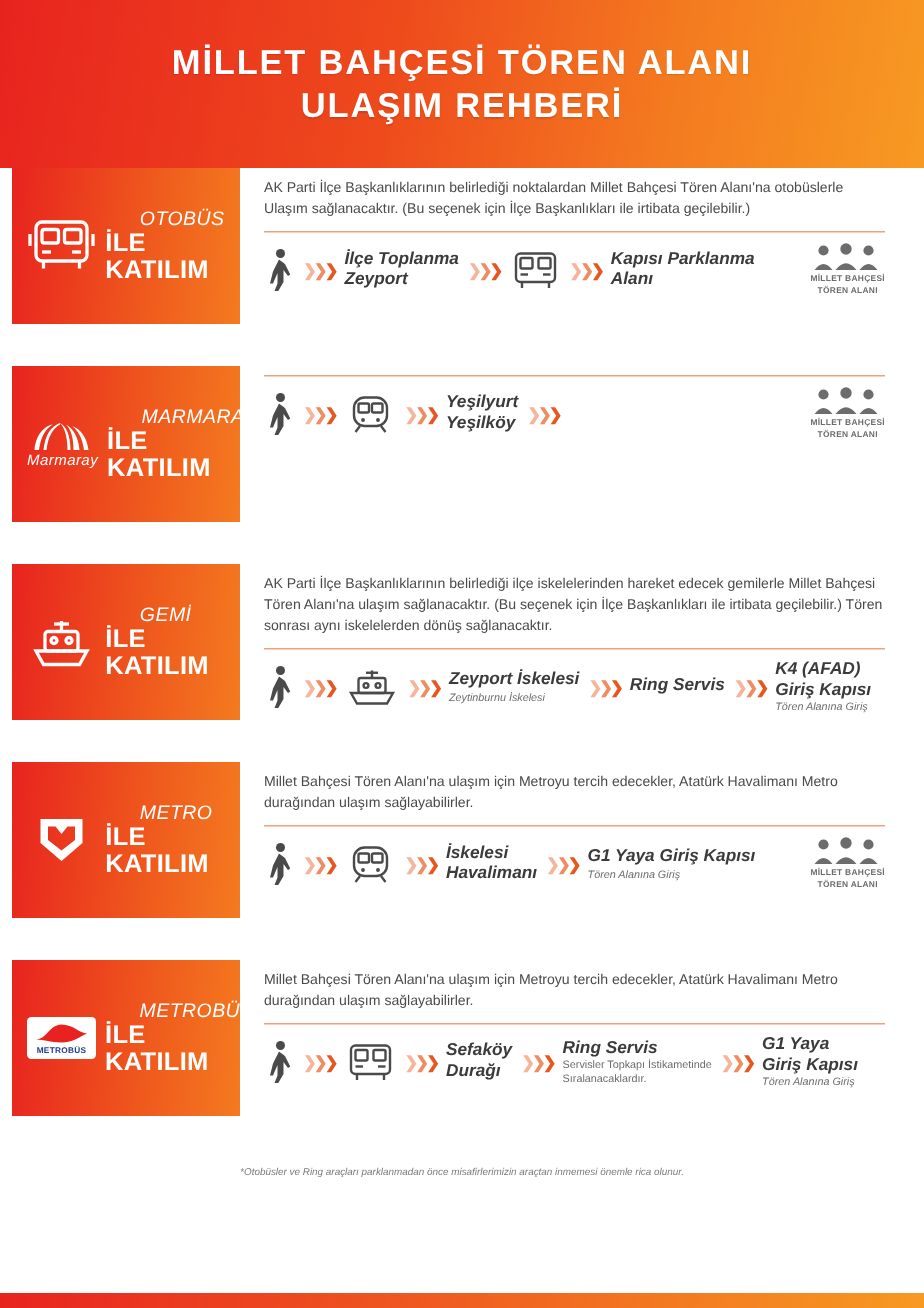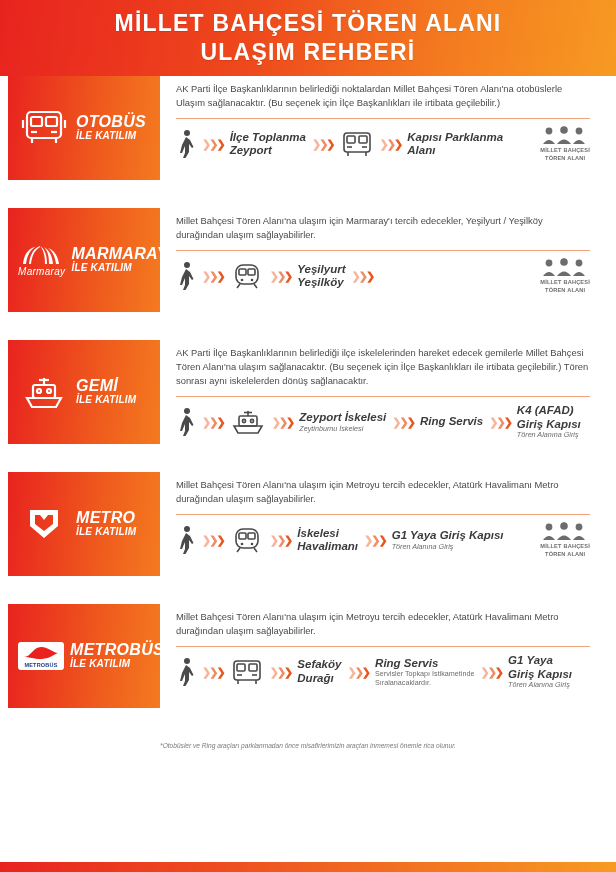--- a/index.html
+++ b/index.html
@@ -7,21 +7,21 @@
   body {
     width: 616px; height: 872px;
     background: #ffffff;
     font-family: "Liberation Sans", sans-serif;
     color: #3a3a3a;
     overflow: hidden;
     position: relative;
   }
   
   .header {
-    height: 76px;
+    height: 112px;
     background: linear-gradient(100deg, #e8231f 0%, #ee4a1c 42%, #f47a20 72%, #f79a22 100%);
     display: flex; flex-direction: column;
     align-items: center; justify-content: center;
     color: #fff;
     text-align: center;
   }
   .header h1 {
     margin: 0;
     font-size: 23px;
     font-weight: bold;
@@ -46,22 +46,22 @@
     background: linear-gradient(95deg, #e8231f 0%, #ef5a1d 60%, #f47a20 100%);
     display: flex; align-items: center;
     padding-left: 10px;
     color: #fff;
     flex: 0 0 152px;
     position: relative;
     z-index: 2;
   }
   .badge .ico { width: 52px; display:flex; align-items:center; justify-content:center; }
   .badge .txt { margin-left: 6px; line-height: 1.05; }
-  .badge .t1 { font-size: 16px; font-weight: bold; font-style: italic; letter-spacing: .3px; }
-  .badge .t2 { font-size: 10px; font-weight: bold; font-style: italic; letter-spacing: .2px; }
+  .badge .t1 { font-size: 13px; font-weight: normal; font-style: italic; letter-spacing: .3px; margin-left: 23px; }
+  .badge .t2 { font-size: 17px; font-weight: bold; letter-spacing: .2px; }
 
   .content { flex: 1 1 auto; padding: 6px 26px 0 16px; }
   .desc { font-size: 9.4px; line-height: 1.5; color: #4a4a4a; margin: 0 0 8px 0; }
   .sep { border: 0; border-top: 1px solid #f0a07a; margin: 0 0 7px 0; }
 
   .flow { display: flex; align-items: center; gap: 4px; flex-wrap: nowrap; }
   .node { display: flex; align-items: center; }
   .arrow { display: flex; align-items: center; color: #f0845f; font-size: 11px; letter-spacing: -2px; margin: 0 2px; }
   .arrow span { font-weight: bold; }
   .arrow .a1 { color: #f6b59a; }
@@ -195,21 +195,20 @@
           </svg>
           <div class="mtext">Marmaray</div>
         </div>
       </div>
       <div class="txt">
         <div class="t1">MARMARAY</div>
         <div class="t2">İLE KATILIM</div>
       </div>
     </div>
     <div class="content">
-      <p class="desc">Millet Bahçesi Tören Alanı'na ulaşım için Marmaray'ı tercih edecekler, Yeşilyurt / Yeşilköy durağından ulaşım sağlayabilirler.</p>
       <hr class="sep">
       <div class="flow">
         <div class="node">
           <svg width="20" height="30" viewBox="0 0 20 30" fill="#4a4a4a">
             <circle cx="11" cy="4" r="3"></circle>
             <path d="M10 8 L6 16 L4 24 L6 24 L9 17 L9 24 L7 29 L9.5 29 L13 23 L13 15 L16 19 L17.5 18 L14 11 Z"></path>
           </svg>
         </div>
         <div class="arrow">
             <span class="a1">❯</span>

